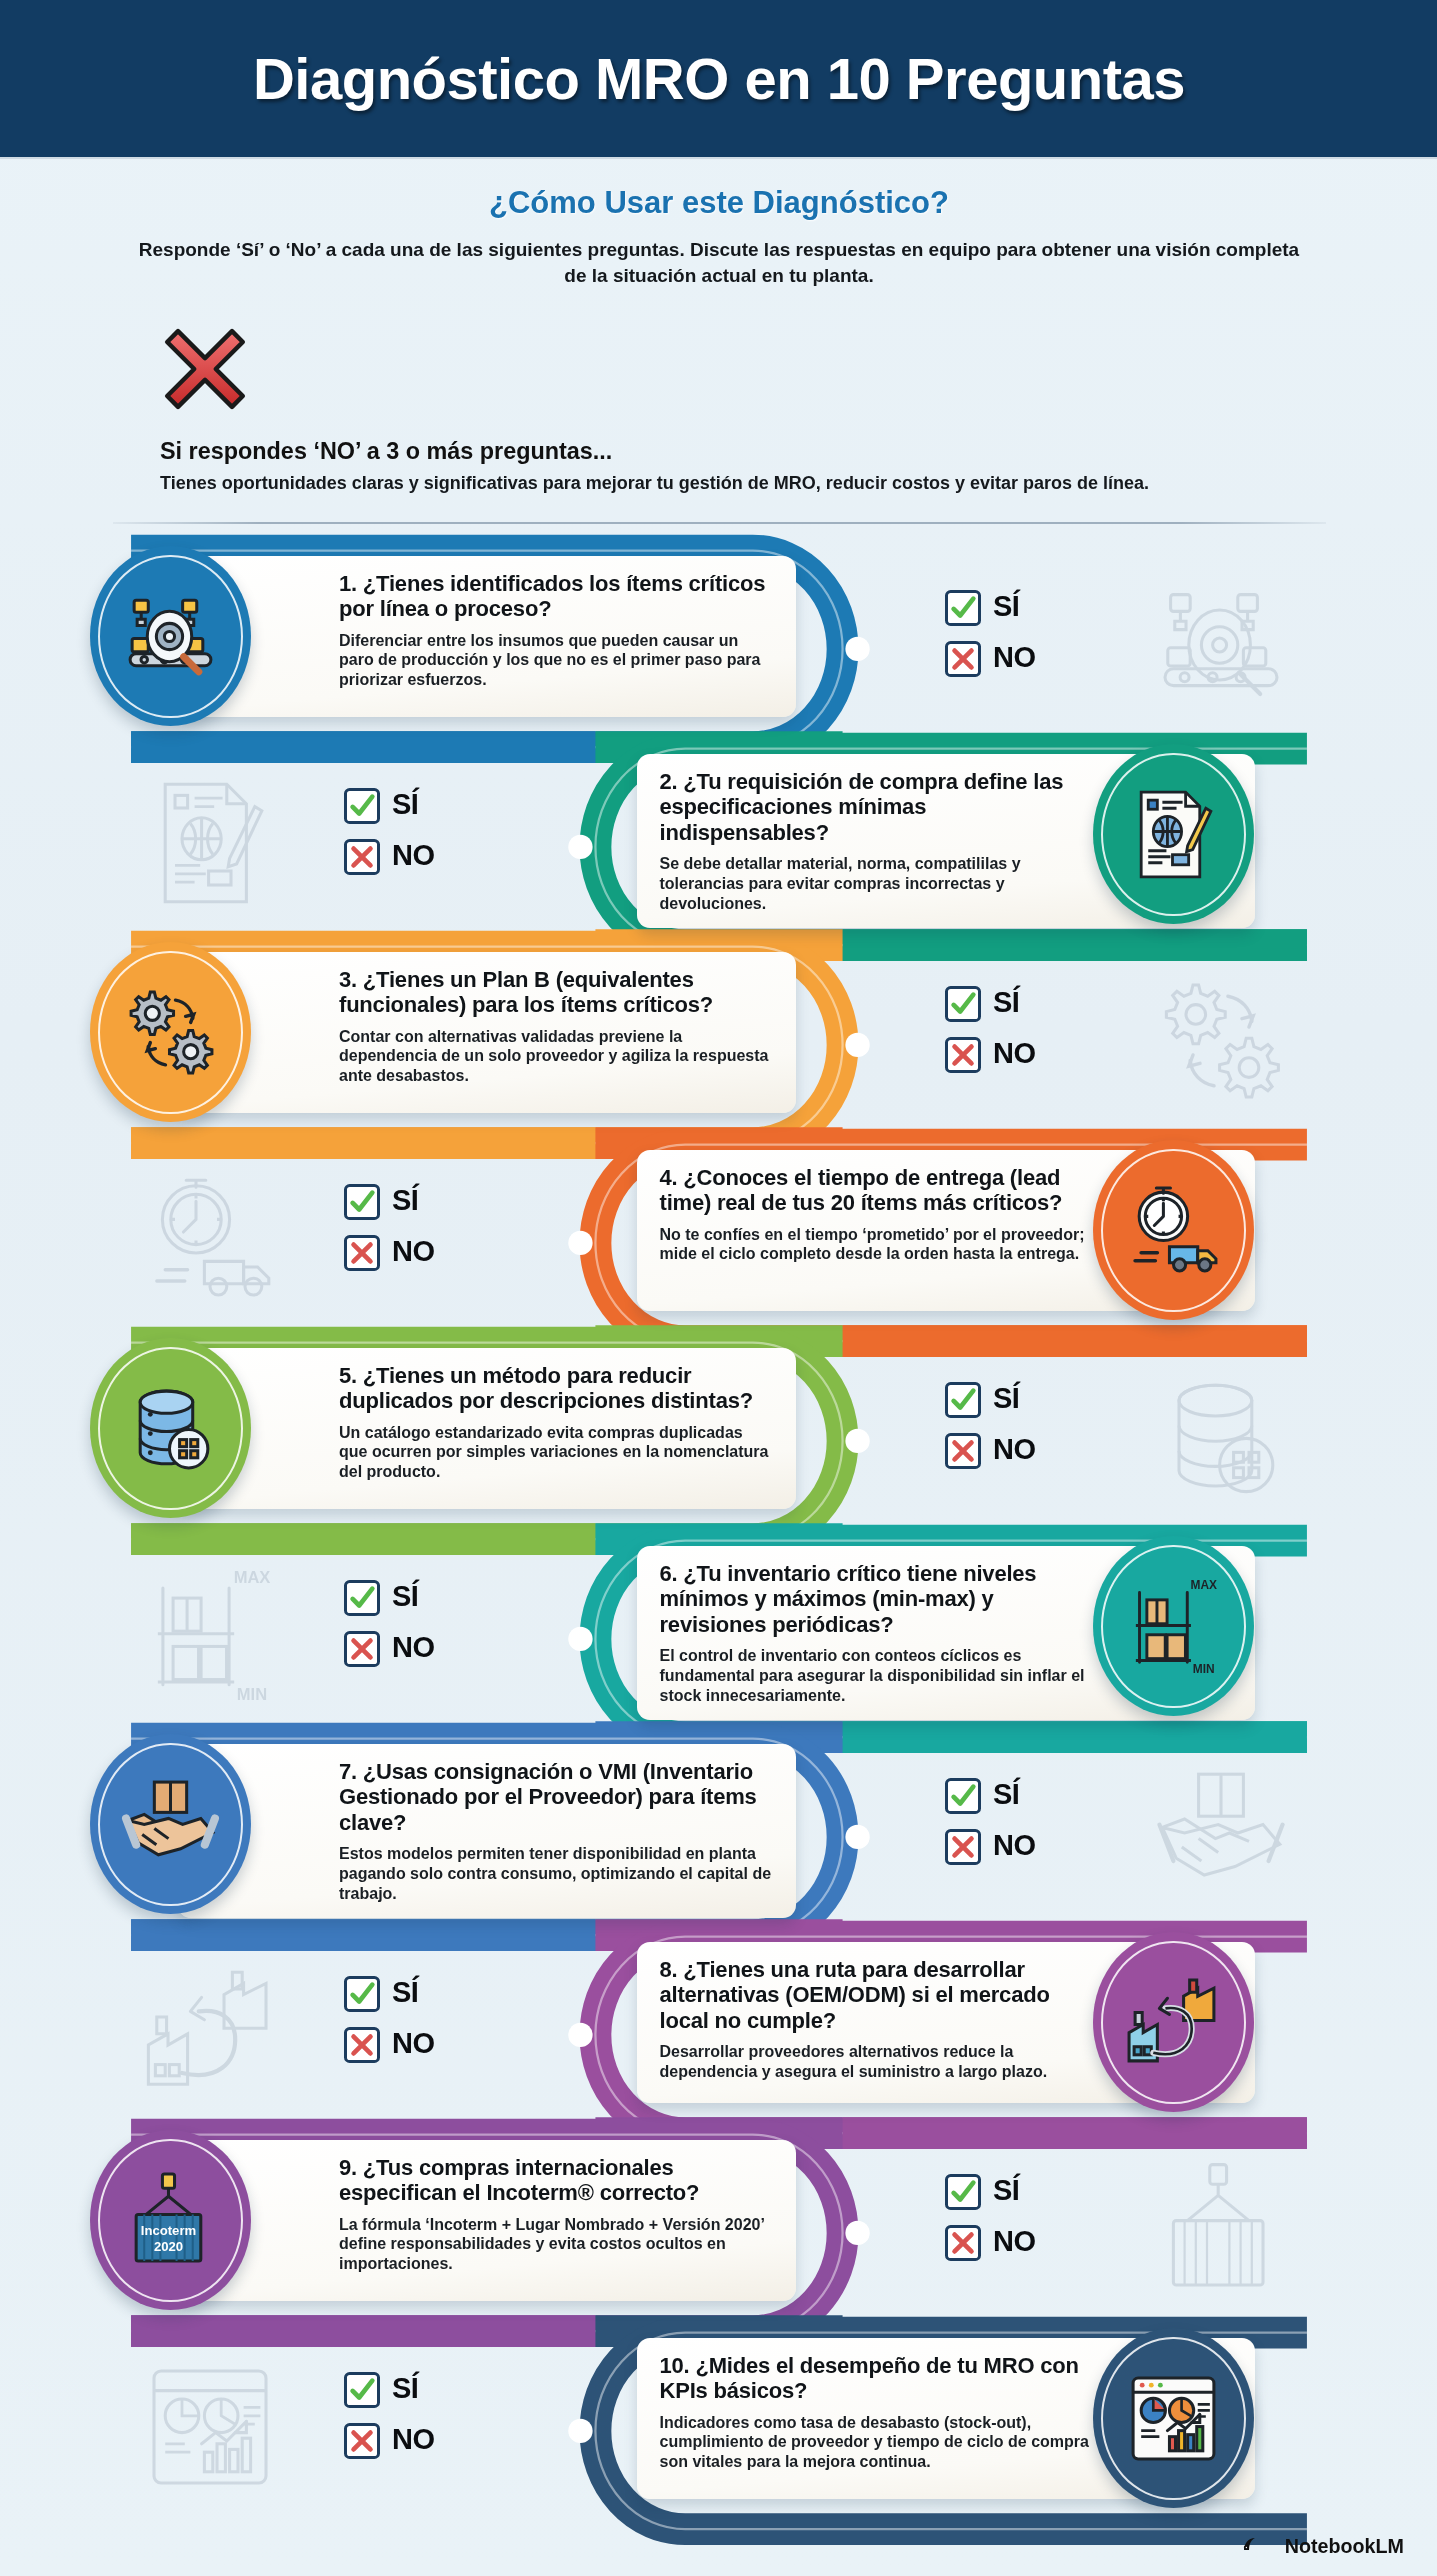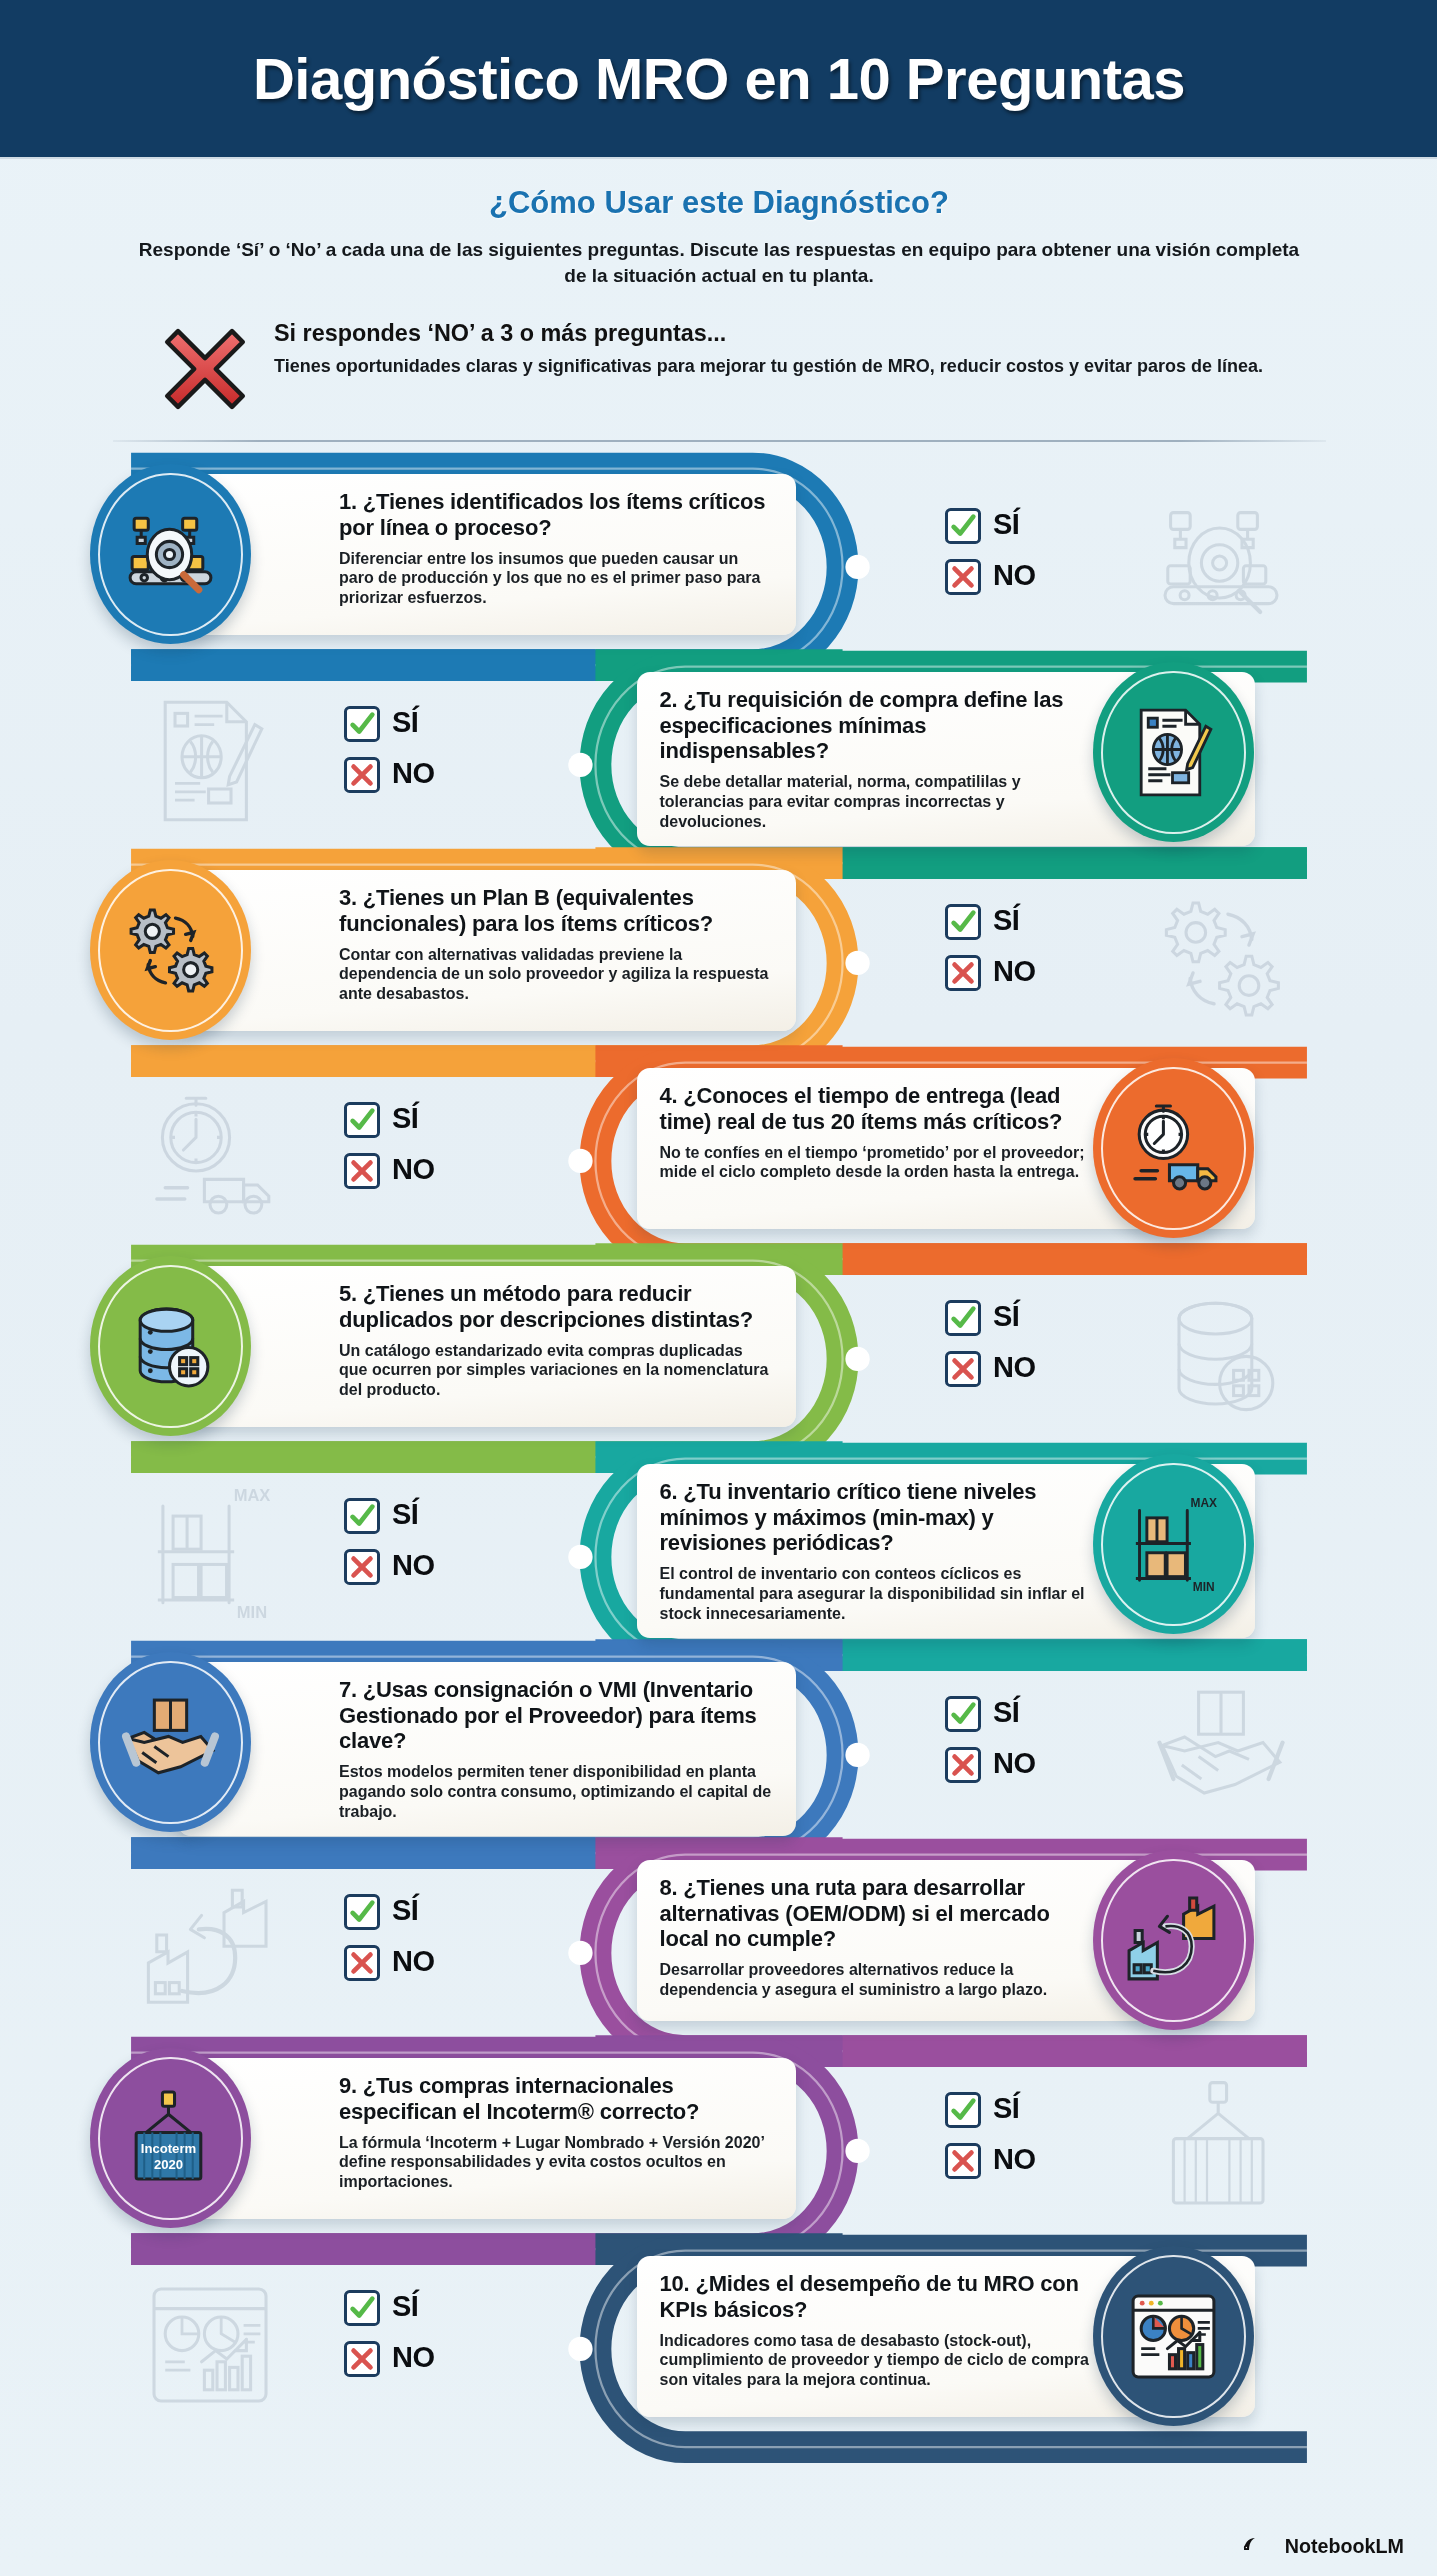--- a/index.html
+++ b/index.html
@@ -53,20 +53,21 @@
     max-width: 1170px;
     margin: 16px auto;
   }
 
   .warn {
     display: flex;
     align-items: flex-start;
     gap: 24px;
     margin: 32px 0 0 94px;
     text-align: left;
+    flex-direction: column;
   }
   .xmark { width: 90px; height: 90px; flex: 0 0 90px; margin-top: 3.7px; }
   .warn-txt h3 {
     font-size: 23.4px; font-weight: 700; color: #111; margin-bottom: 7.5px;
   }
   .warn-txt p { font-size: 18px; font-weight: 600; color: #15191d; line-height: 1.3; }
 
   .divider {
     width: 1213px; height: 1.9px; margin: 26px auto 0 auto;
     background: linear-gradient(90deg,rgba(160,175,190,.15),#9fb0bf 12%,#9fb0bf 88%,rgba(160,175,190,.15));

